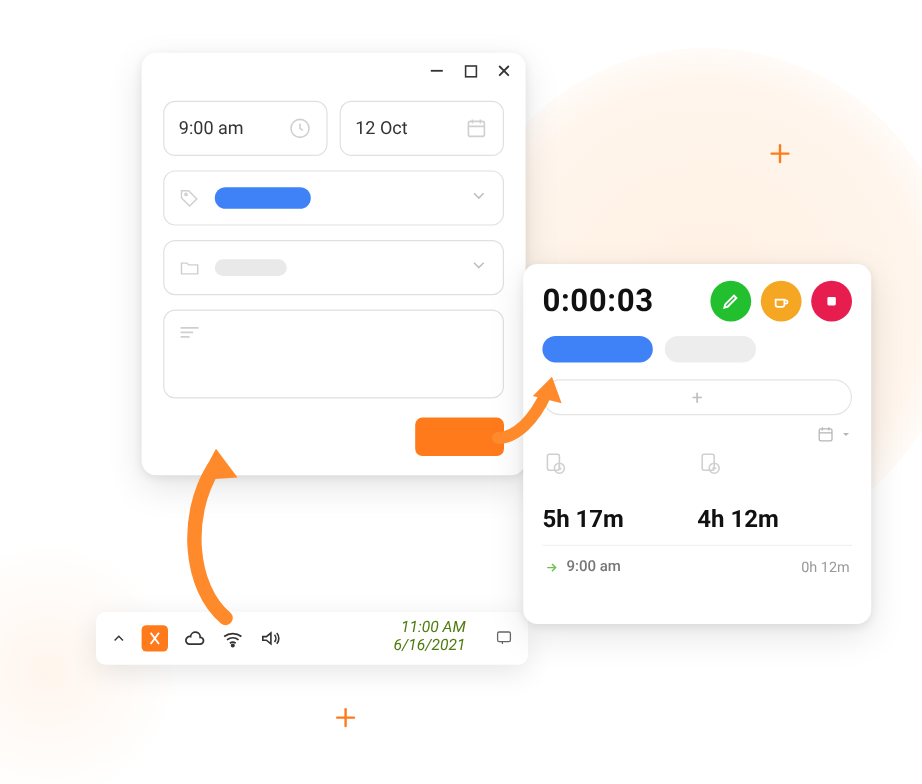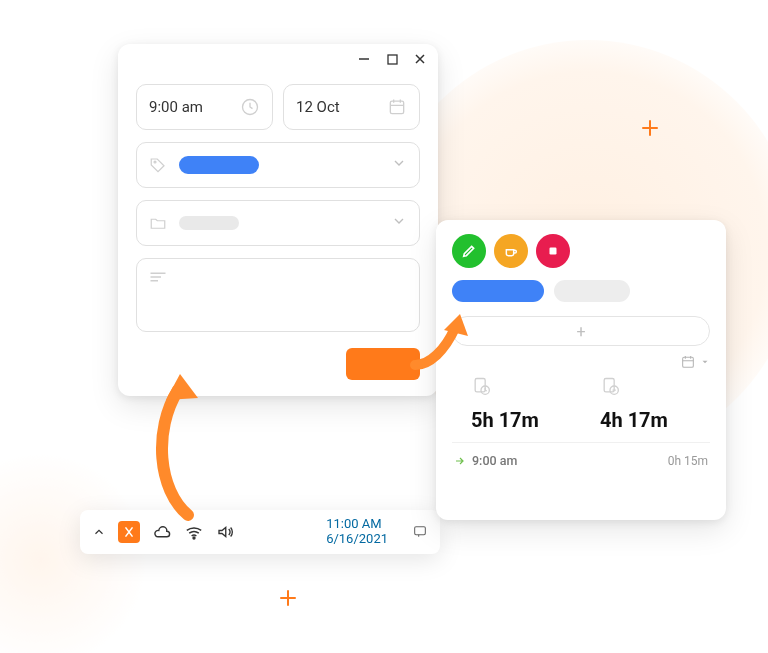--- a/index.html
+++ b/index.html
@@ -103,21 +103,21 @@
     border:1px solid #e4e4e4; border-radius: 20px; height:30px; display:flex; align-items:center; justify-content:center;
     color:#bfbfbf; cursor:pointer; margin: 0 0 6px 0;
   }
   .cal-row { display:flex; justify-content:flex-end; padding: 2px 0 6px 0; color:#b5b5b5; }
   .cal-row .ico { display:flex; align-items:center; gap:4px; cursor:pointer; }
 
   .stats-row {
     display:flex; padding: 0 0 10px 0; gap: 0;
   }
   .stat {
-    flex:1; display:flex; flex-direction:column; gap:8px; color:#7a7a7a;margin-left:19px;
+    flex:1; display:flex; flex-direction:column; gap:20px; color:#7a7a7a;
   }
   .stat .ico { color:#d0d0d0; }
   .stat .val { color:#111; font-size:20px; font-weight:700; }
 
   .entry {
     display:flex; align-items:center; justify-content:space-between;
     border-top:1px solid #f0f0f0; padding: 10px 2px 4px 2px;
     font-size: 12.5px; color:#777;
   }
   .entry .in { display:flex; align-items:center; gap:6px; color:#6fa55a; }
@@ -126,21 +126,21 @@
   .entry .dur { color:#999; font-size:12px; }
 
   
   .taskbar {
     position:absolute; left:80px; top:510px; width:360px; height:44px;
     background:#fff; box-shadow: 0 6px 24px rgba(0,0,0,0.10); border-radius:8px;
     display:flex; align-items:center; padding: 0 12px; gap:14px; z-index:4;
     font-size:13px; color:#333;
   }
   .taskbar .tray { display:flex; align-items:center; gap:12px; }
-  .taskbar .datetime { margin-left:auto; text-align:left; line-height:1.15; font-size:13px; color:#0369a1; }
+  .taskbar .datetime { margin-left:auto; text-align:right; line-height:1.15; font-size:13px; color:#4d7c0f;font-style:italic; }
   .taskbar .notif { margin-left:10px; color:#666; }
   .tray-ico { color:#333; display:flex; }
   .tray-app {
     width:22px; height:22px; border-radius:4px; background:#ff7a1a; color:#fff;
     display:flex; align-items:center; justify-content:center;
   }
 
   
   .arrow {
     position:absolute; z-index:6; color:#ff8a2b;
@@ -242,20 +242,21 @@
 
     <div class="modal-footer">
       <button class="btn-primary"></button>
     </div>
   </div>
 
   <div class="win jibble">
 
     <div class="jibble-body">
       <div class="timer-row">
+        <div class="timer">0:00:03</div>
         <button class="round-btn rb-green">
           <svg width="16" height="16" viewBox="0 0 24 24" fill="none" stroke="#fff" stroke-width="2.4">
               <path d="M4 20l4-1 11-11-3-3L5 16z"></path>
             </svg>
         </button>
         <button class="round-btn rb-orange">
           <svg width="16" height="16" viewBox="0 0 24 24" fill="none" stroke="#fff" stroke-width="2.2">
               <path d="M5 10h11v6a3 3 0 0 1-3 3H8a3 3 0 0 1-3-3zM16 11h2a2 2 0 0 1 0 4h-2"></path>
             </svg>
         </button>
@@ -299,32 +300,32 @@
           <span class="val">5h 17m</span>
         </div>
         <div class="stat">
           <span class="ico">
             <svg width="20" height="20" viewBox="0 0 24 24" fill="none" stroke="currentColor" stroke-width="1.6">
               <rect x="5" y="3" width="12" height="16" rx="2"></rect>
                 <circle cx="17" cy="17" r="5"></circle>
                 <path d="M15 17h4"></path>
             </svg>
           </span>
-          <span class="val">4h 17m</span>
+          <span class="val">4h 12m</span>
         </div>
       </div>
 
       <div class="entry">
         <span class="in">
           <svg width="12" height="12" viewBox="0 0 24 24" fill="none" stroke="currentColor" stroke-width="2.4">
               <path d="M4 12h12M12 6l6 6-6 6"></path>
             </svg>
           <span class="time">9:00 am</span>
         </span>
-        <span class="dur">0h 15m</span>
+        <span class="dur">0h 12m</span>
       </div>
     </div>
   </div>
 
   <div class="taskbar">
     <div class="tray">
       <span class="tray-ico">
         <svg width="14" height="14" viewBox="0 0 24 24" fill="none" stroke="currentColor" stroke-width="2">
             <path d="M6 15l6-6 6 6"></path>
           </svg>

